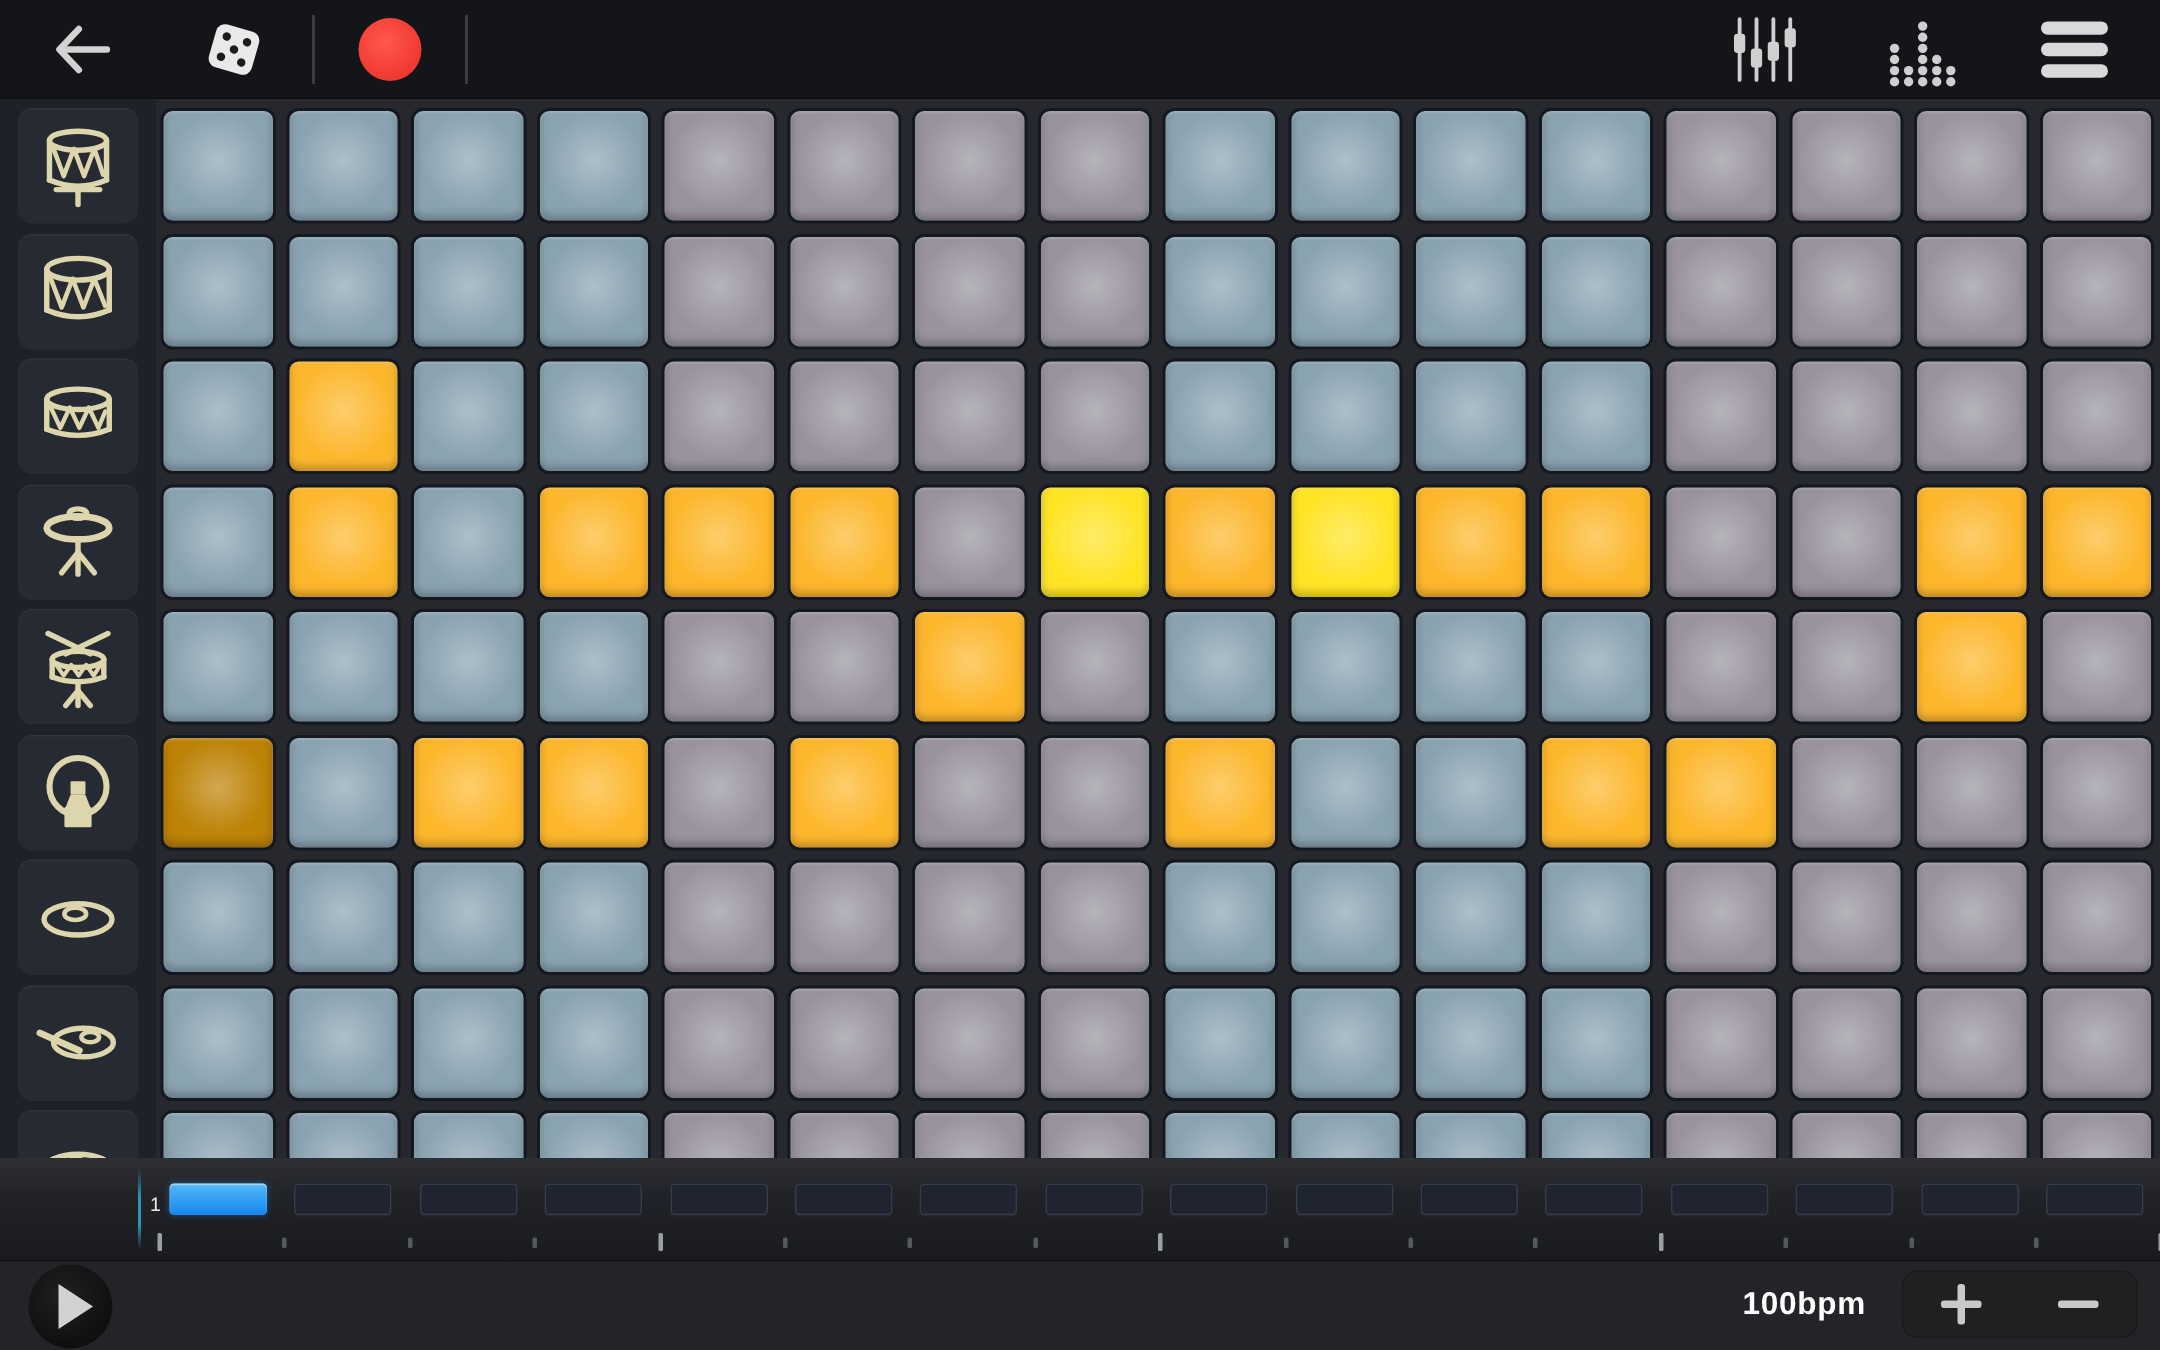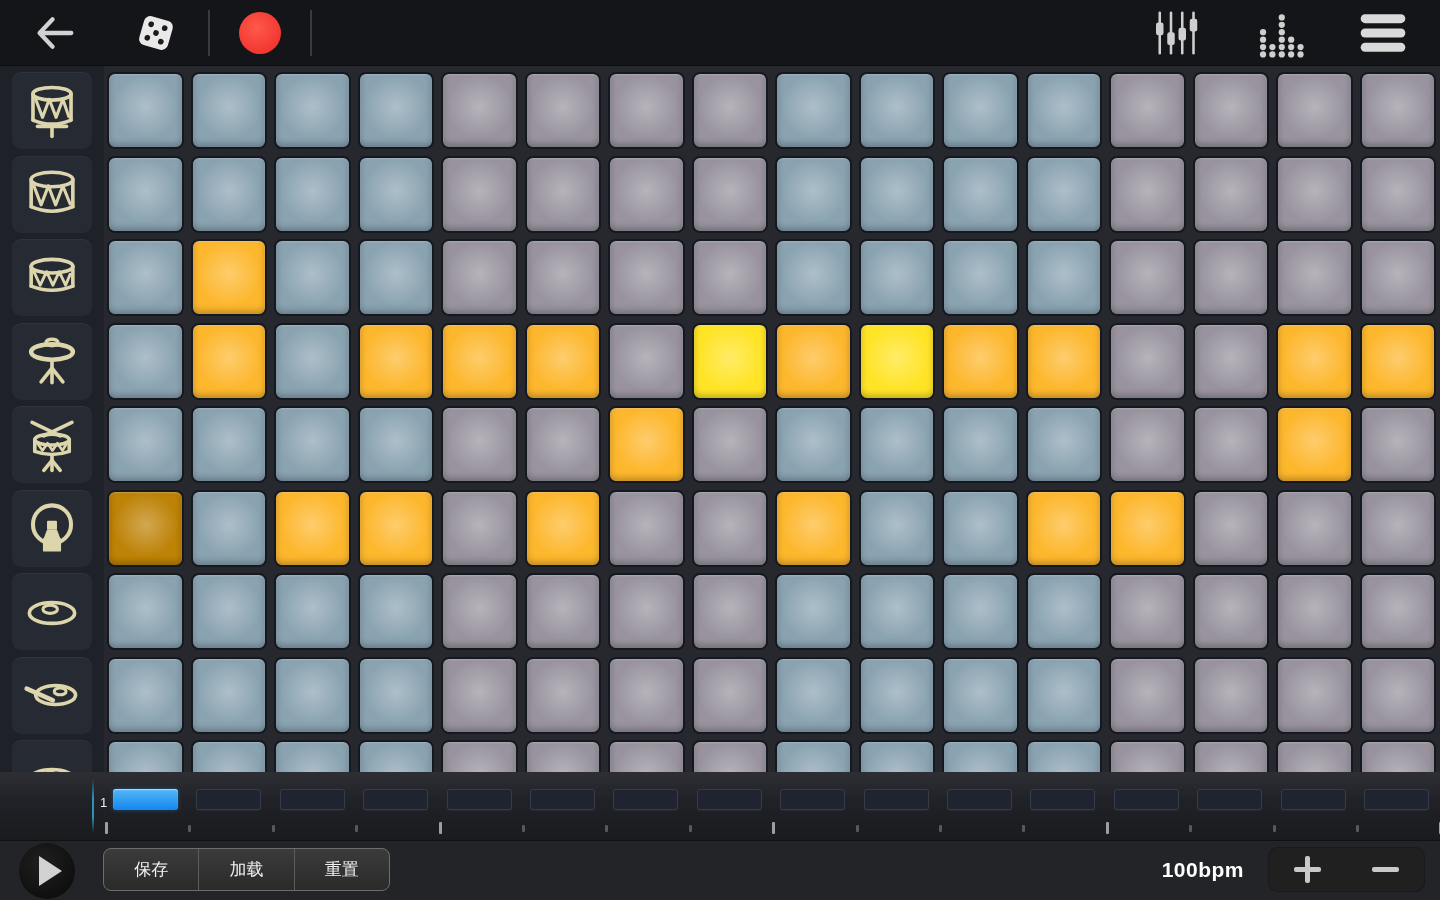--- a/index.html
+++ b/index.html
@@ -442,25 +442,20 @@
         <div class="tick" style="left: 1167.6px;"></div>
         <div class="tick" style="left: 1251px;"></div>
         <div class="tick major" style="left: 1334.4px;"></div>
       </div>
   </div>
 
   <footer class="bottombar">
     <div class="play-button">
       <div class="play-tri"></div>
     </div>
-    <div class="btn-group">
-      <button>保存</button>
-      <button>加载</button>
-      <button>重置</button>
-    </div>
     <div class="bpm">100bpm</div>
     <div class="stepper">
       <div class="half">
           <div class="glyph-plus"></div>
         </div>
       <div class="half">
           <div class="glyph-minus"></div>
         </div>
     </div>
   </footer>

